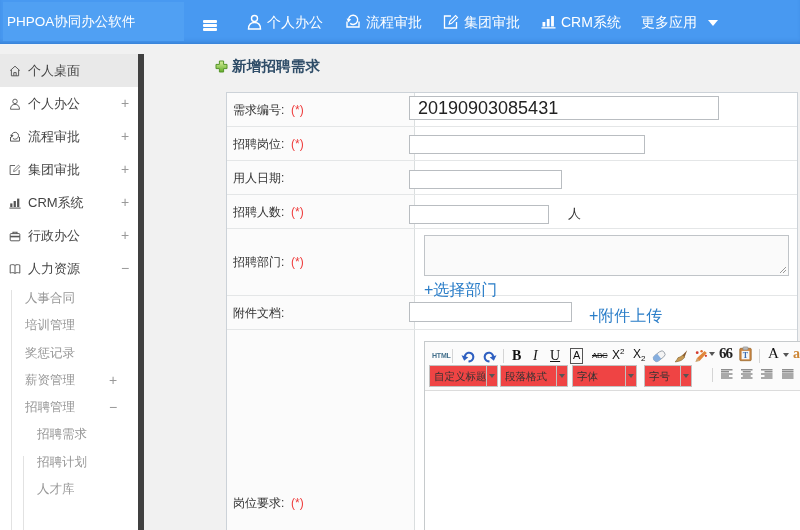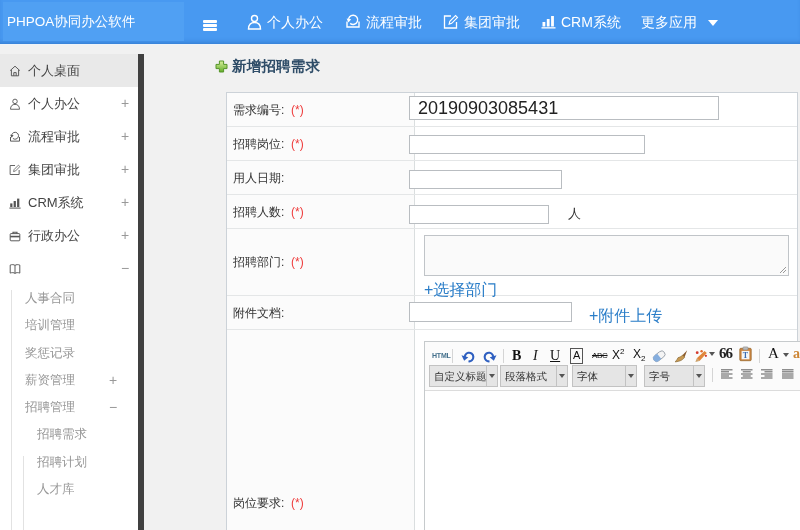--- a/index.html
+++ b/index.html
@@ -42,21 +42,21 @@
 .req { color:#ee3b3b; }
 .finput { position:absolute; left:182px; border:1px solid #b9bdc1; background:#fff; font-size:18px; color:#222; padding-left:8px; font-family:"Liberation Sans",sans-serif; }
 .lblcol { position:absolute; left:0; top:0; width:187px; height:470px; background:#fbfbfb; }
 a.blue { color:#2a7dc8; text-decoration:none; font-size:16px; }
 
 
 #editor { position:absolute; left:197px; top:248px; width:382px; height:330px; border:1px solid #c6cacc; background:#fff; }
 #toolbar { position:absolute; left:0; top:0; width:380px; height:49px; background:#fbfbfb; border-bottom:1px solid #dcdcdc; }
 .ti { position:absolute; top:6px; height:16px; color:#333; }
 .tsep { position:absolute; top:7px; width:1px; height:14px; background:#d5d5d5; }
-.dbox { position:absolute; top:23px; height:22px; border:1px solid #c2c2c2; background:#e5e5e5; font-size:10.5px; color:#333; }
+.dbox { position:absolute; top:23px; height:22px; border:1px solid #c2c2c2; background:#ef4444; font-size:10.5px; color:#333; }
 .dbox .dtxt { position:absolute; left:4px; top:4px; white-space:nowrap; }
 .dbox .darr { position:absolute; right:0; top:0; width:11px; height:20px; border-left:1px solid #c2c2c2; }
 .dbox .darr:after { content:""; position:absolute; left:2px; top:8px; border-left:3.5px solid transparent; border-right:3.5px solid transparent; border-top:4px solid #555; }
 .alico { position:absolute; top:27px; }
 </style>
 </head>
 <body>
 <div id="stage">
 
   <div id="topbar">
@@ -152,20 +152,21 @@
           <path d="M1.5 8.2 H13.5" stroke-width="2"></path>
         </svg>
       <span class="txt">行政办公</span>
         <span class="pm">+</span>
     </div>
     <div class="sitem">
       <svg width="15" height="15" viewBox="0 0 15 15" fill="none" stroke="#555" stroke-width="1.2">
           <path d="M7.5 3 C6 1.8 3.5 1.8 1.5 2.6 V12.6 C3.5 11.8 6 11.8 7.5 13 C9 11.8 11.5 11.8 13.5 12.6 V2.6 C11.5 1.8 9 1.8 7.5 3 Z"></path>
           <path d="M7.5 3 V13"></path>
         </svg>
+      <span class="txt">人力资源</span>
         <span class="pm">−</span>
     </div>
     <div class="ssub">
         <span class="txt1">人事合同</span>
       </div>
     <div class="ssub">
         <span class="txt1">培训管理</span>
       </div>
     <div class="ssub">
         <span class="txt1">奖惩记录</span>
@@ -294,21 +295,21 @@
               <span class="darr"></span>
             </div>
           <div class="dbox" style="left:75px; width:68px;">
               <span class="dtxt">段落格式</span>
               <span class="darr"></span>
             </div>
           <div class="dbox" style="left:147px; width:65px;">
               <span class="dtxt">字体</span>
               <span class="darr"></span>
             </div>
-          <div class="dbox" style="left:219px; width:61px;">
+          <div class="dbox" style="left:219px; width:48px;">
               <span class="dtxt">字号</span>
               <span class="darr"></span>
             </div>
           <div class="tsep" style="left:287px; top:26px;"></div>
           <svg class="alico" style="left:296px;" width="12" height="10" viewBox="0 0 12 10" stroke="#8e8e8e" stroke-width="1.5" fill="none">
               <path d="M0 0.7 H11.5 M0 2.8 H8 M0 4.9 H11.5 M0 7.0 H8 M0 9.1 H11.5"></path>
             </svg>
           <svg class="alico" style="left:316px;" width="12" height="10" viewBox="0 0 12 10" stroke="#8e8e8e" stroke-width="1.5" fill="none">
               <path d="M0 0.7 H11.5 M1.75 2.8 H9.75 M0 4.9 H11.5 M1.75 7.0 H9.75 M0 9.1 H11.5"></path>
             </svg>

